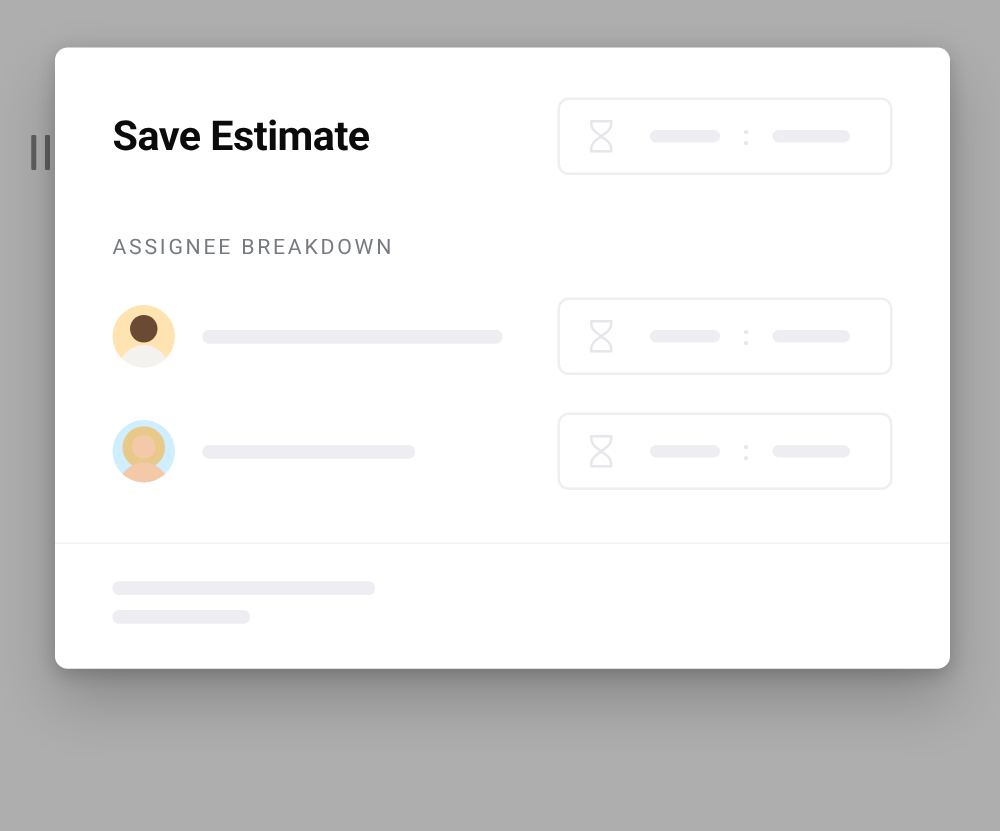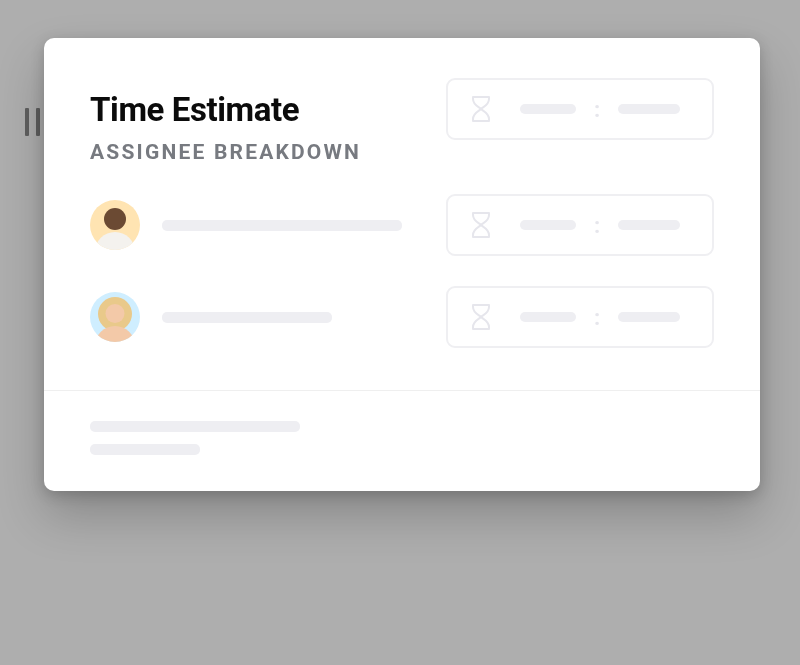--- a/index.html
+++ b/index.html
@@ -79,23 +79,24 @@
     border-radius: 5px;
   }
   .seg.w1 { width: 56px; }
   .seg.w2 { width: 62px; }
   .sep {
     font-size: 22px;
     font-weight: 700;
     color: #e6e6ec;
   }
   .subhead {
-    font-size: 21px;
+    margin-top: 48px;
+    font-size: 17px;
     letter-spacing: 2.2px;
-    font-weight: 700;
+    font-weight: 400;
     color: #777a80;
   }
   .assignee-row {
     margin-top: 30px;
     display: flex;
     align-items: center;
     justify-content: space-between;
   }
   .assignee-left {
     display: flex;
@@ -173,21 +174,21 @@
 
 <div class="handle">
   <span class="handle-bar"></span>
   <span class="handle-bar"></span>
 </div>
 
 <div class="card">
   <div class="card-body">
 
     <div class="row">
-      <h1 class="title">Time Estimate</h1>
+      <h1 class="title">Save Estimate</h1>
       <div class="time-input">
         <span class="hourglass">
           <svg width="20" height="28" viewBox="0 0 20 28">
             <path d="M2 2 H18 V4 C18 10 12 12 10 14 C12 16 18 18 18 24 V26 H2 V24 C2 18 8 16 10 14 C8 12 2 10 2 4 V2 Z" fill="none" stroke="#e6e6ec" stroke-width="2" stroke-linejoin="round"></path>
           </svg>
         </span>
         <div class="seg-grp">
           <span class="seg w1"></span>
           <span class="sep">:</span>
           <span class="seg w2"></span>

